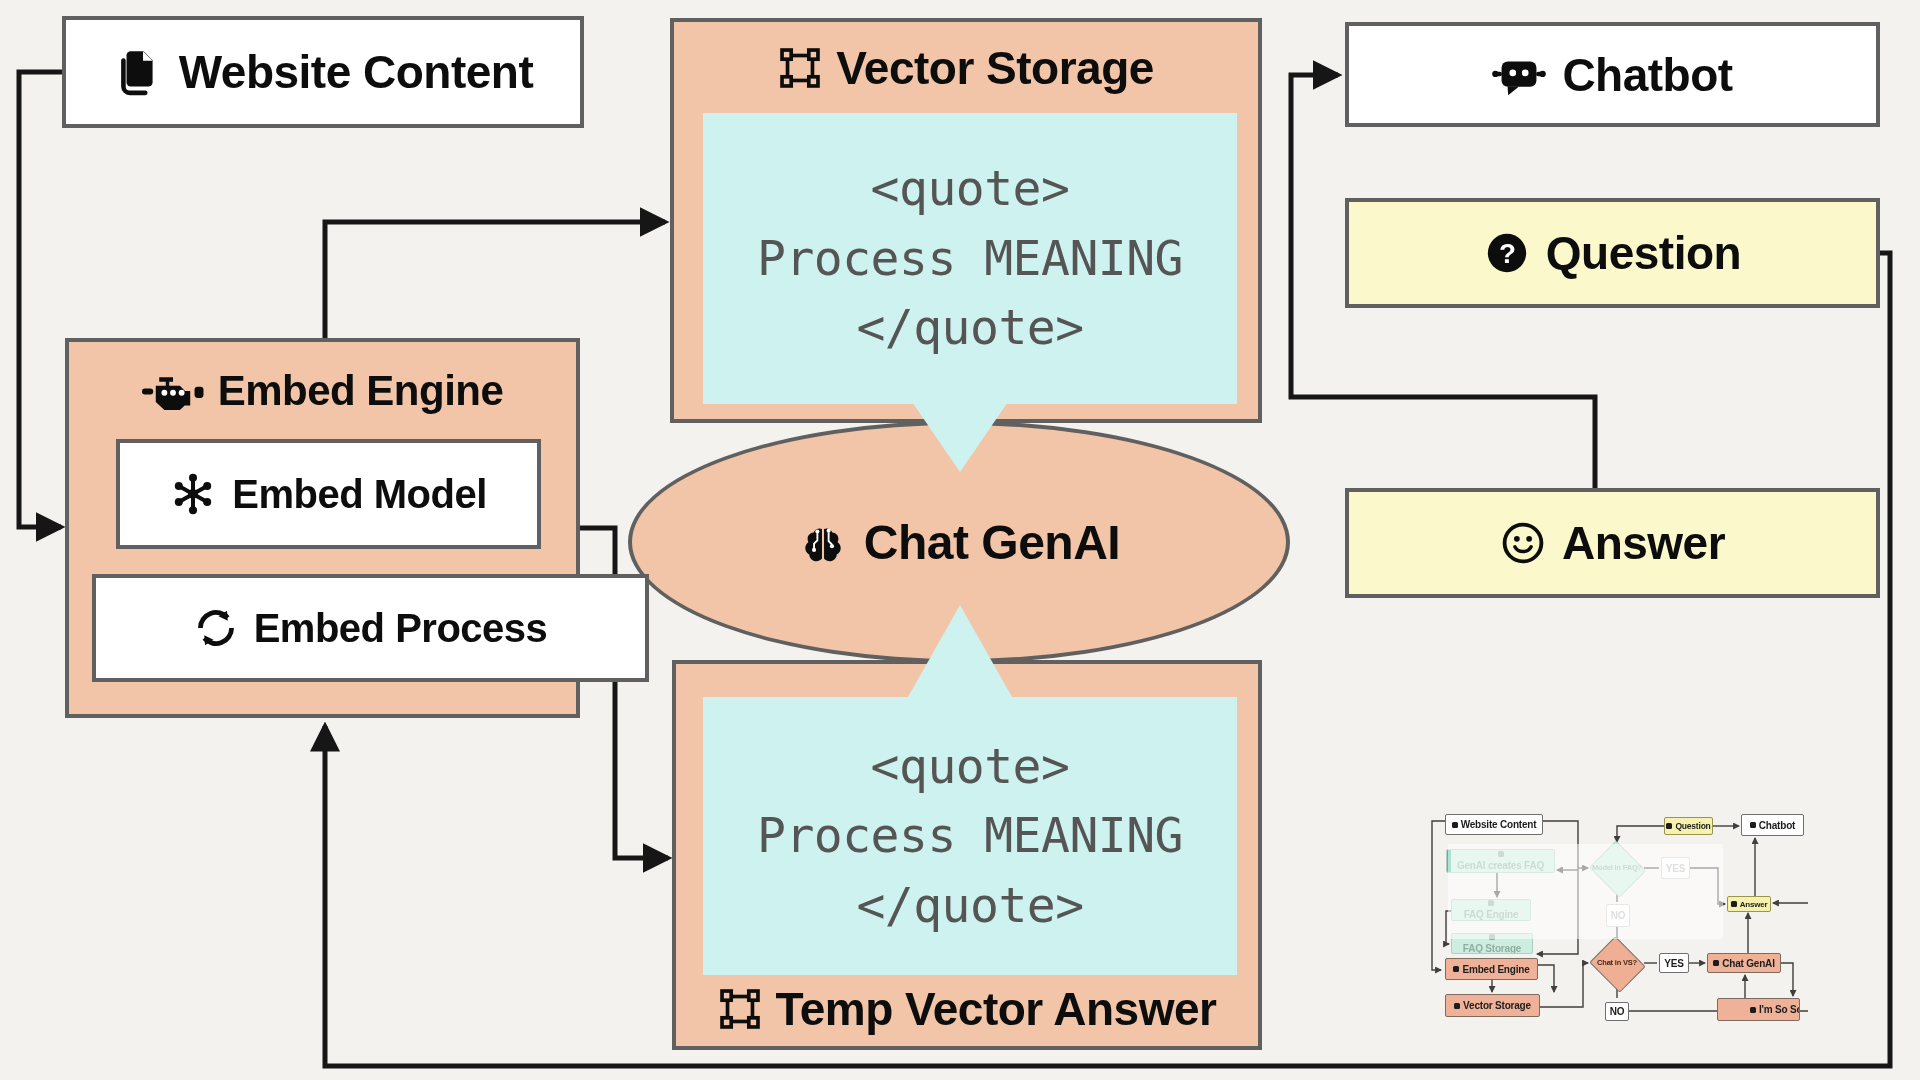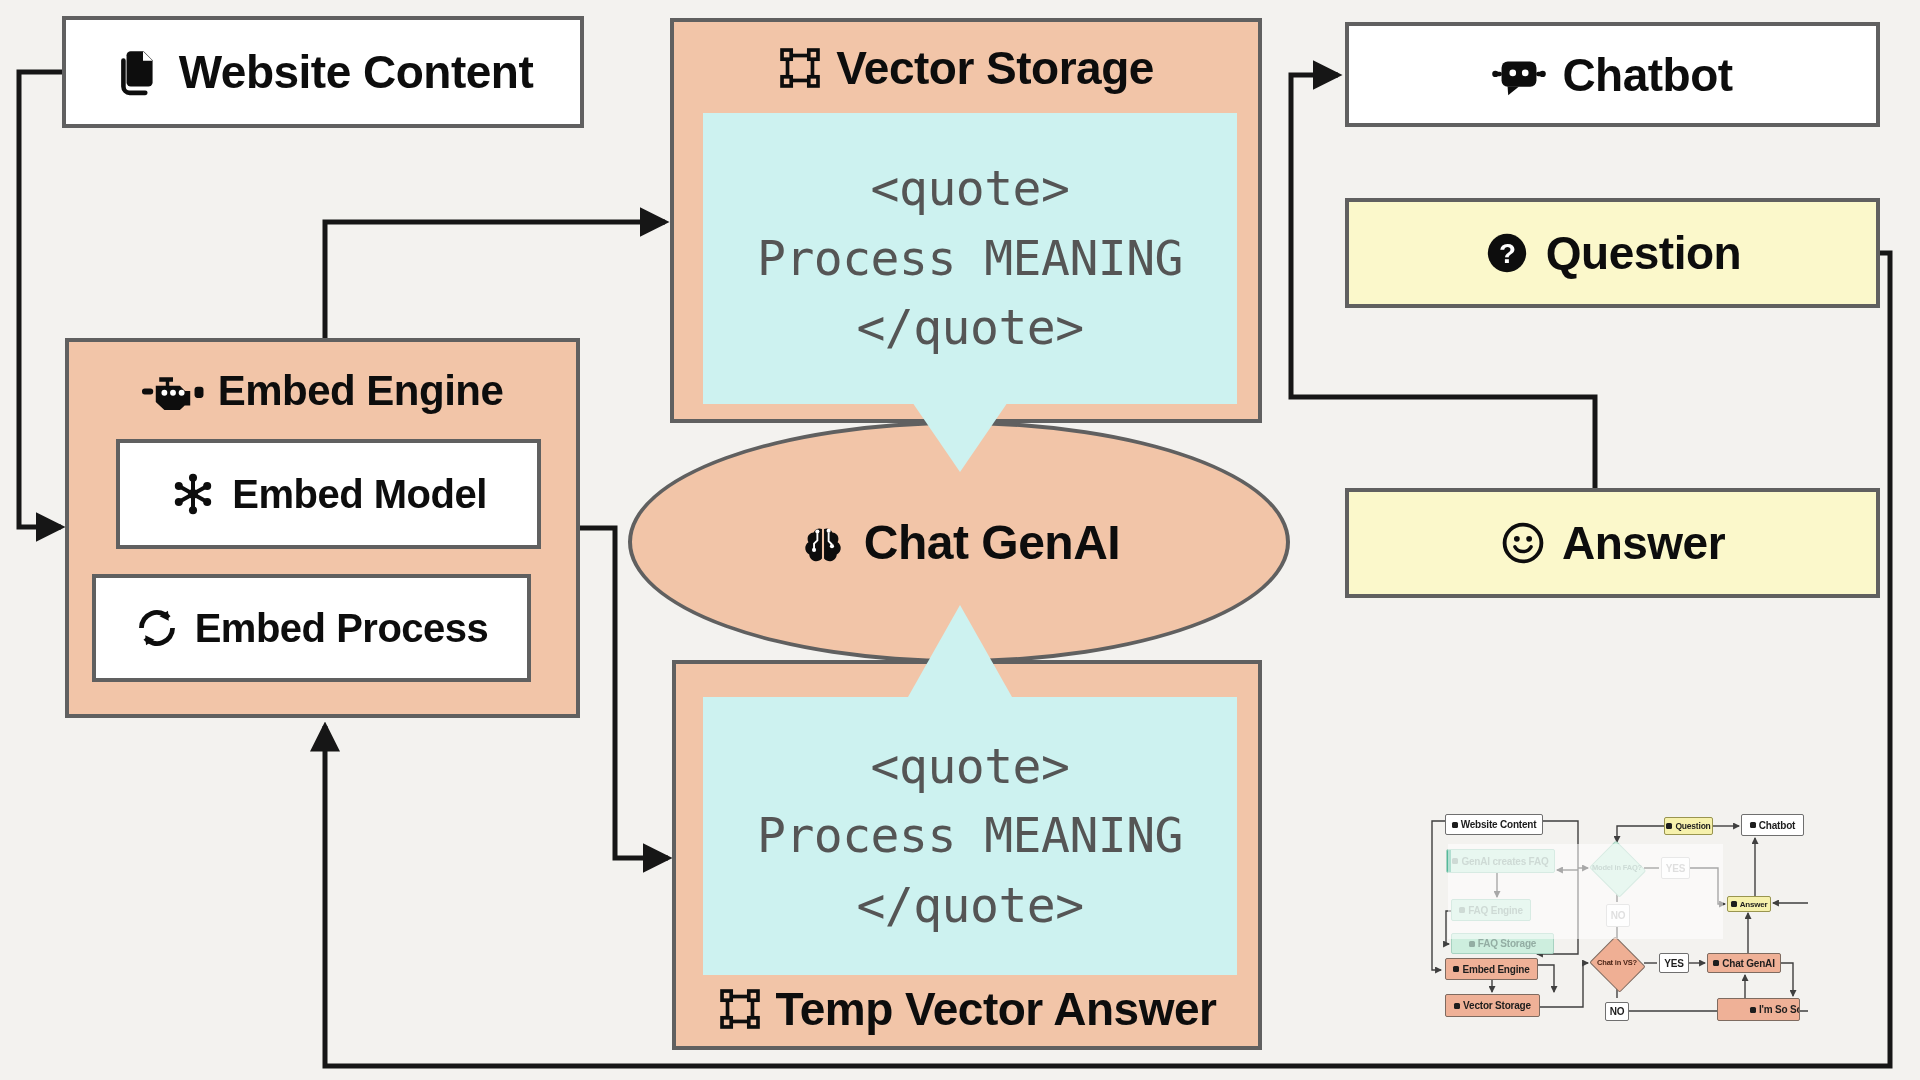--- a/index.html
+++ b/index.html
@@ -37,21 +37,21 @@
   .minimap{position:absolute;left:1428px;top:813px;width:380px;height:212px;z-index:6;}
   .mmwires{position:absolute;left:0;top:0;}
   .mmn{position:absolute;box-sizing:border-box;border:1.5px solid #6f6f6f;border-radius:2px;
        display:flex;align-items:center;justify-content:center;gap:3px;
        font-size:10px;font-weight:bold;white-space:nowrap;color:#1d1d1d;
        letter-spacing:-0.2px;overflow:hidden;}
   .mm-white{background:#ffffff;}
   .mm-white-faded{background:#fdfdfd;border-color:#cccccc;color:#b9b9b9;}
   .mm-yellow{background:#f6f1ac;border-color:#99954f;}
   .mm-salmon{background:#efb197;border-color:#7e6b60;}
-  .mm-teal{background:#cdeede;border-color:#a7d2c1;color:#93ada3;}
+  .mm-teal{background:#cdeede;border-color:#a7d2c1;color:#93ada3;flex-direction:column;}
   .mm-strip{position:absolute;left:0;top:0;bottom:0;width:4px;background:#53b99a;}
   .mi{display:inline-block;width:6px;height:6px;border-radius:1.5px;background:#1d1d1d;flex:0 0 auto;}
   .mm-teal .mi{background:#93ada3;}
   .mmd{position:absolute;}
   .mmd .rot{position:absolute;left:12%;top:12%;width:76%;height:76%;
             transform:rotate(45deg);border:1.5px solid #6f6f6f;border-radius:2px;}
   .mmd b{position:absolute;left:0;top:0;width:100%;height:100%;display:flex;
          align-items:center;justify-content:center;text-align:center;
          font-size:7.5px;line-height:1.1;letter-spacing:-0.2px;}
   .mmd-teal .rot{background:#cdeede;border-color:#a7d2c1;}
@@ -183,21 +183,21 @@
           <use href="#ic-engine"></use>
         </svg>
       <span>Embed Engine</span>
     </div>
     <div class="node white fz40 innerbox" style="left:47px;top:97px;width:425px;height:110px;">
       <svg class="ic" width="46" height="46">
           <use href="#ic-hub"></use>
         </svg>
       <span>Embed Model</span>
     </div>
-    <div class="node white fz40 innerbox" style="left:23px;top:232px;width:439px;height:108px;">
+    <div class="node white fz40 innerbox" style="left:23px;top:232px;width:557px;height:108px;">
       <svg class="ic" width="44" height="44">
           <use href="#ic-sync"></use>
         </svg>
       <span>Embed Process</span>
     </div>
   </div>
 
   <div class="node salmon bigbox" style="left:670px;top:18px;width:592px;height:405px;">
     <div class="titlerow fz46" style="top:0;height:91px;">
       <svg class="ic" width="44" height="44">
@@ -312,21 +312,21 @@
       <span class="mi"></span>
       <span>Answer</span>
     </div>
     <div class="mmn mm-teal" style="left:23px;top:86px;width:80px;height:22px;">
       <span class="mi"></span>
       <span>FAQ Engine</span>
     </div>
     <div class="mmn mm-white-faded" style="left:178px;top:91px;width:24px;height:23px;">
       <span>NO</span>
     </div>
-    <div class="mmn mm-teal" style="left:23px;top:120px;width:103px;height:21px;">
+    <div class="mmn mm-teal" style="left:23px;top:120px;width:82px;height:21px;">
       <span class="mi"></span>
       <span>FAQ Storage</span>
     </div>
     <div class="mmd mmd-salmon" style="left:162px;top:127px;width:54px;height:46px;">
       <i class="rot"></i>
       <b>Chat in VS?</b>
     </div>
     <div class="mmn mm-salmon" style="left:17px;top:145px;width:93px;height:22px;">
       <span class="mi"></span>
       <span>Embed Engine</span>

